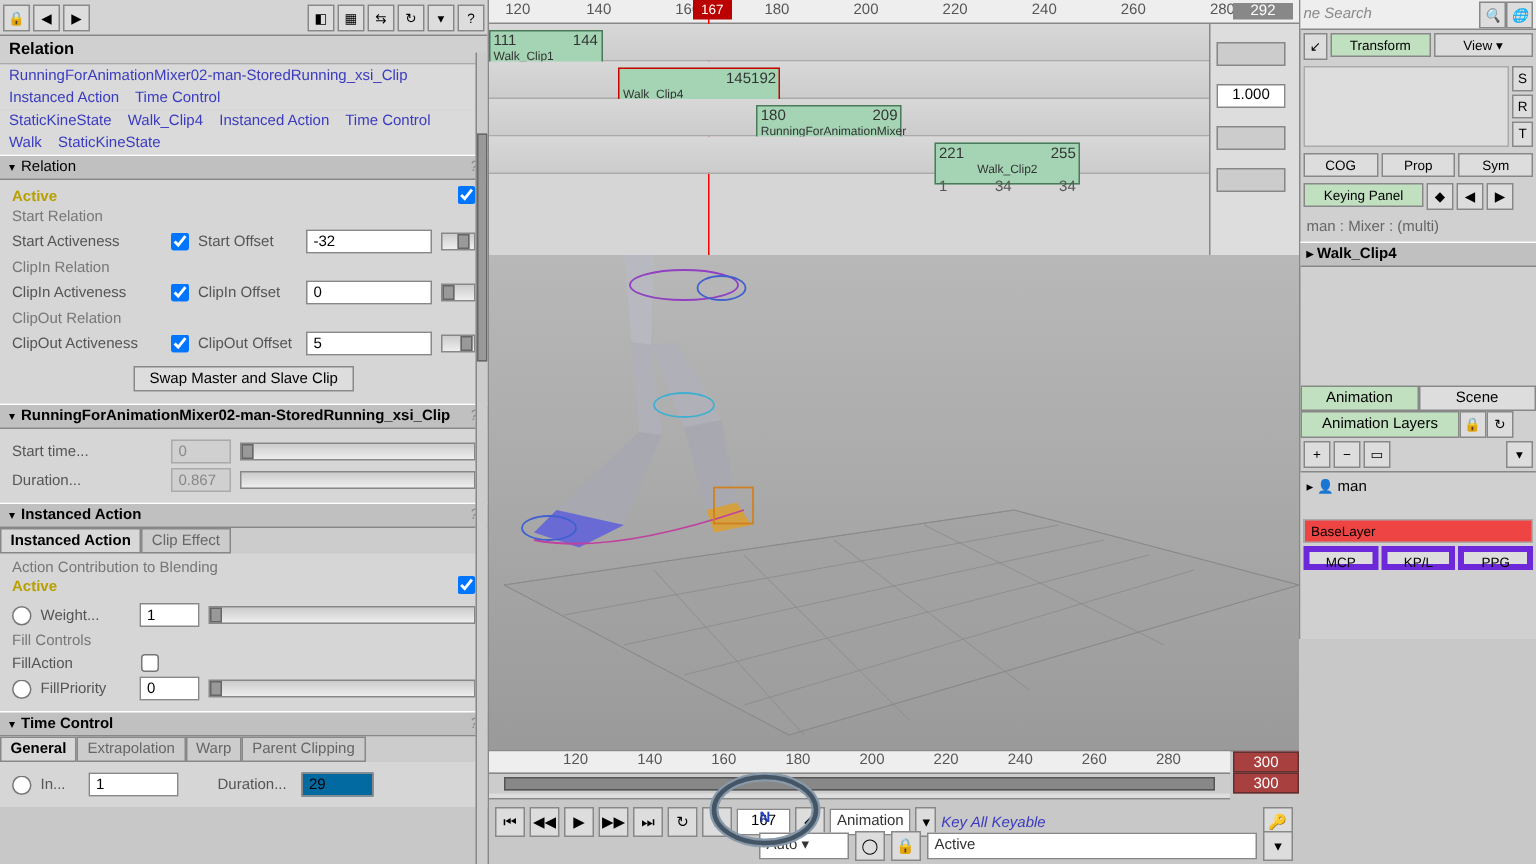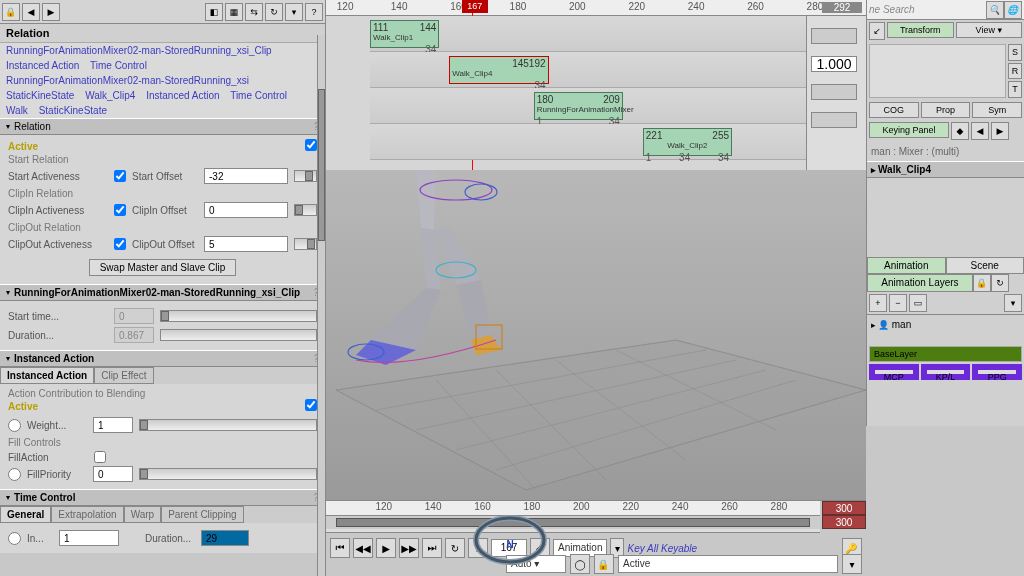--- a/index.html
+++ b/index.html
@@ -26,27 +26,27 @@
 .btn-flat { background:#ddd; border:1px solid #888; padding:2px 10px; cursor:pointer; display:inline-block; margin:4px 0; }
 .vscroll { position:absolute; right:0; top:35px; width:8px; bottom:0; background:#ccc; border-left:1px solid #888; }
 .vscroll .bar { position:absolute; left:0; right:0; background:#999; border:1px solid #666; }
 
 .center-col { position:absolute; left:326px; top:0; width:540px; height:576px; background:#f97316; }
 .mixer { position:absolute; left:0; top:0; right:0; height:170px; background:#d6d6d6; }
 .mixer-ruler { height:16px; background:#eee; border-bottom:1px solid #888; position:relative; font-size:8px; color:#555; }
 .mixer-ruler .t { position:absolute; top:1px; }
 .mixer-ruler .cursor { position:absolute; top:0; width:1px; height:170px; background:red; }
 .mixer-ruler .cursor .flag { position:absolute; top:-1px; left:-10px; width:26px; background:#b00; color:#fff; text-align:center; font-size:9px; height:14px; line-height:14px; }
-.track { height:36px; border-bottom:1px solid #aaa; position:relative; background:linear-gradient(to bottom,#d8d8d8,#cccccc);margin-left:44px; }
+.track { height:25px; border-bottom:1px solid #aaa; position:relative; background:linear-gradient(to bottom,#d8d8d8,#cccccc); }
 .track .clip { position:absolute; top:4px; height:28px; background:#a4d4b4; border:1px solid #4a7a5a; font-size:8px; padding:1px 2px; color:#333; }
 .track .clip.sel { border:1px solid #c00; }
 .track .clip .nm { font-size:8px; }
 .track .clip .nums { display:flex; justify-content:space-between; font-size:8px; color:#555; margin-top:2px; }
 .mixer-right { position:absolute; right:0; top:16px; width:60px; bottom:0; background:#ddd; border-left:1px solid #888; }
-.mixer-right .num { width:46px; height:16px; background:#fff; border:1px solid #888; margin:12px 4px; font-size:14px; text-align:center; line-height:14px; }
+.mixer-right .num { width:46px; height:16px; background:#fff; border:1px solid #888; margin:12px 4px; font-size:10px; text-align:center; line-height:14px; }
 .mixer-right .gray { background:#ccc; }
 
 .viewport { position:absolute; left:0; top:170px; right:0; bottom:76px; background:linear-gradient(to bottom,#b8b8b8,#9a9a9a); overflow:hidden; }
 .viewport svg { width:100%; height:100%; }
 
 .bottom-bar { position:absolute; left:0; right:0; bottom:0; height:76px; background:#c8c8c8; border-top:1px solid #888; }
 .timeline { position:absolute; top:0; left:0; right:46px; height:32px; background:#ddd; border-bottom:1px solid #888; }
 .timeline .ruler2 { height:14px; background:#eee; position:relative; font-size:8px; }
 .timeline .ruler2 .t { position:absolute; top:0; color:#555; }
 .timeline .scrub { height:14px; background:#ccc; border-top:1px solid #888; position:relative; }
@@ -67,22 +67,22 @@
 .rb-icon { width:16px; }
 .right-mid { padding:4px; font-size:9px; }
 .exp-hdr { background:#c0c0c0; padding:2px 4px; border-top:1px solid #fff; border-bottom:1px solid #888; font-size:9px;font-weight:bold; }
 .anim-tabs { position:absolute; bottom:112px; left:0; right:0; }
 .anim-tabs .trow { display:flex; }
 .anim-tabs .trow .t { flex:1; background:#ddd; border:1px solid #888; text-align:center; padding:2px 0; font-size:10px; }
 .anim-tabs .trow .t.active { background:#c0e0c0; }
 .right-bottom { position:absolute; bottom:0; left:0; right:0; height:112px; background:#d0d0d0; border-top:1px solid #888; padding:2px; }
 .node { font-size:9px; padding:2px; }
 .bl-row { display:flex; gap:2px; margin-top:2px; }
-.bl-row .b { flex:1; height:16px; background:#ddd; border:6px solid #6d28d9; text-align:center; line-height:14px; font-size:9px; }
-.baselayer { background:#4d7c0f; border:1px solid #aaa; padding:2px 4px; font-size:9px; margin-top:14px; }
+.bl-row .b { flex:1; height:16px; background:#ddd; border:4px solid #6d28d9; text-align:center; line-height:14px; font-size:9px; }
+.baselayer { background:#ef4444; border:1px solid #aaa; padding:2px 4px; font-size:9px; margin-top:14px; }
 
 .mid-watermark { position:absolute; left:470px; top:510px; width:80px; height:60px; pointer-events:none; }
 </style>
 </head>
 <body>
 
 <div class="left-col">
   <div class="toolbar-top">
     <span class="tbtn">🔒</span>
     <span class="tbtn">◀</span>
@@ -94,21 +94,20 @@
     <span class="tbtn">↻</span>
     <span class="tbtn">▾</span>
     <span class="tbtn">?</span>
   </div>
   <div class="relation-hdr">Relation</div>
   <div class="link-row"><span>RunningForAnimationMixer02-man-StoredRunning_xsi_Clip</span></div>
   <div class="link-row">
     <span>Instanced Action</span>
     <span>Time Control</span>
   </div>
-  <div class="link-row"><span>RunningForAnimationMixer02-man-StoredRunning_xsi</span></div>
   <div class="link-row">
     <span>StaticKineState</span>
     <span>Walk_Clip4</span>
     <span>Instanced Action</span>
     <span>Time Control</span>
   </div>
   <div class="link-row">
     <span>Walk</span>
     <span>StaticKineState</span>
   </div>

